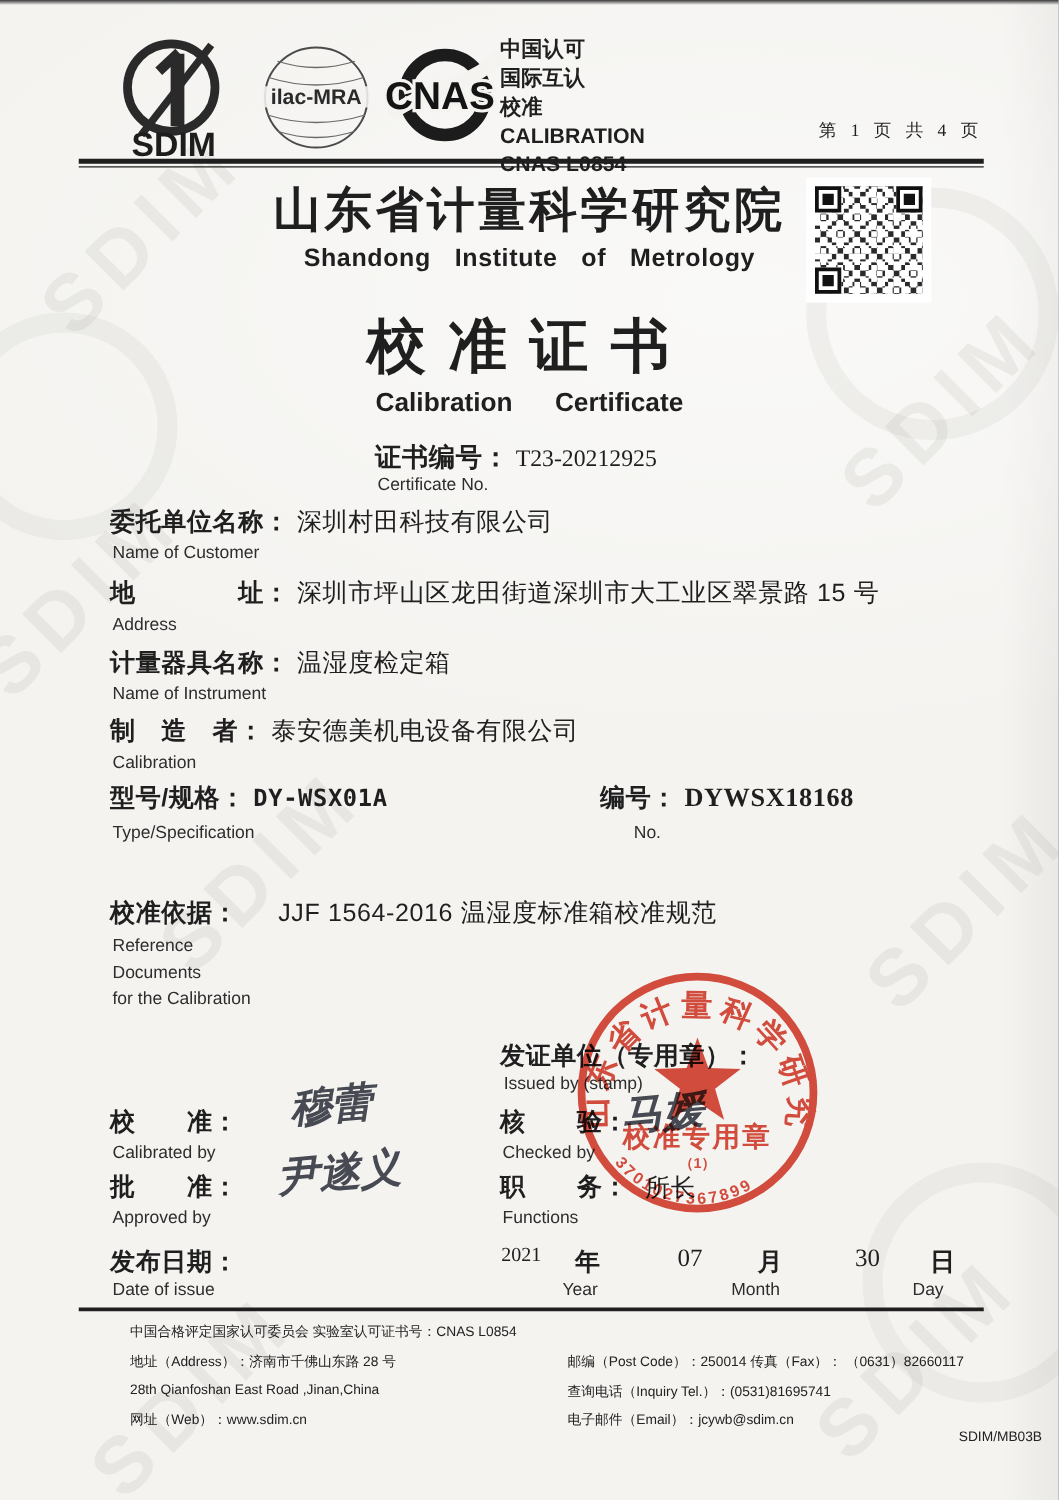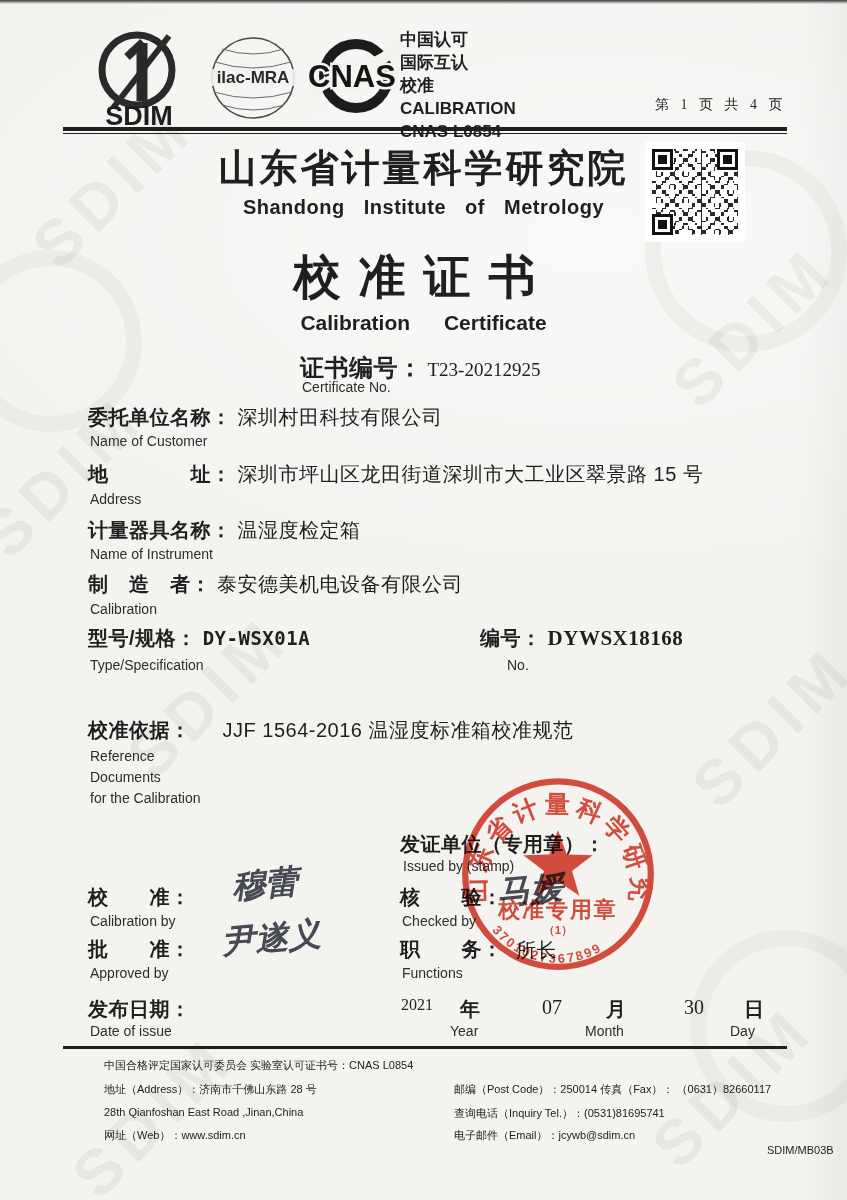--- a/index.html
+++ b/index.html
@@ -109,21 +109,21 @@
       <div class="qf" style="left:0;top:0"></div>
       <div class="qf" style="right:0;top:0"></div>
       <div class="qf" style="left:0;bottom:0"></div>
     </div>
   </div>
 
   <div class="abs center cert-en z1" style="top:311px">Calibration Certificate</div>
   <div class="abs center cert-zh z1" style="top:246px">校准证书</div>
 
   <div class="abs z1" style="left:300px;top:352px;font-size:18px">
-    <span class="zh-label" style="font-size:24px">证书编号：</span>
+    <span class="zh-label" style="font-size:21px">证书编号：</span>
     <span class="serif" style="font-size:19px">T23-20212925</span>
   </div>
   <div class="abs en-sub z1" style="left:302px;top:379px">Certificate No.</div>
 
   <div class="abs zh-label z1" style="left:88px;top:404px">
     <span>委托单位名称：</span>
     <span class="zh-value">深圳村田科技有限公司</span>
   </div>
   <div class="abs en-sub z1" style="left:90px;top:433px">Name of Customer</div>
 
@@ -180,21 +180,21 @@
     <polygon fill="#d84130" points="115,67 124.1,92.5 151.1,93.3 129.7,109.8 137.3,135.7 115,120.5 92.7,135.7 100.3,109.8 78.9,93.3 105.9,92.5"></polygon>
     <text x="115" y="158" text-anchor="middle" font-size="23" font-weight="800" fill="#d84130" letter-spacing="2">校准专用章</text>
     <text x="115" y="176" text-anchor="middle" font-size="12" font-weight="700" fill="#d84130">（1）</text>
     <text font-size="13.5" font-weight="700" fill="#d84130" letter-spacing="2.5">
       <textPath href="#arcBot" startOffset="14">3701027367899</textPath>
     </text>
   </svg>
 
   <div class="abs zh-label z1" style="left:88px;top:884px">校　　准：</div>
   <div class="abs sig" style="left:232px;top:862px">穆蕾</div>
-  <div class="abs en-sub z1" style="left:90px;top:913px">Calibration by</div>
+  <div class="abs en-sub z1" style="left:90px;top:913px">Calibrated by</div>
 
   <div class="abs zh-label z1" style="left:400px;top:884px">核　　验：</div>
   <div class="abs sig" style="left:497px;top:868px">马媛</div>
   <div class="abs en-sub z1" style="left:402px;top:913px">Checked by</div>
 
   <div class="abs zh-label z1" style="left:88px;top:936px">批　　准：</div>
   <div class="abs sig" style="left:222px;top:916px">尹遂义</div>
   <div class="abs en-sub z1" style="left:90px;top:965px">Approved by</div>
 
   <div class="abs zh-label z1" style="left:400px;top:936px">职　　务：</div>

